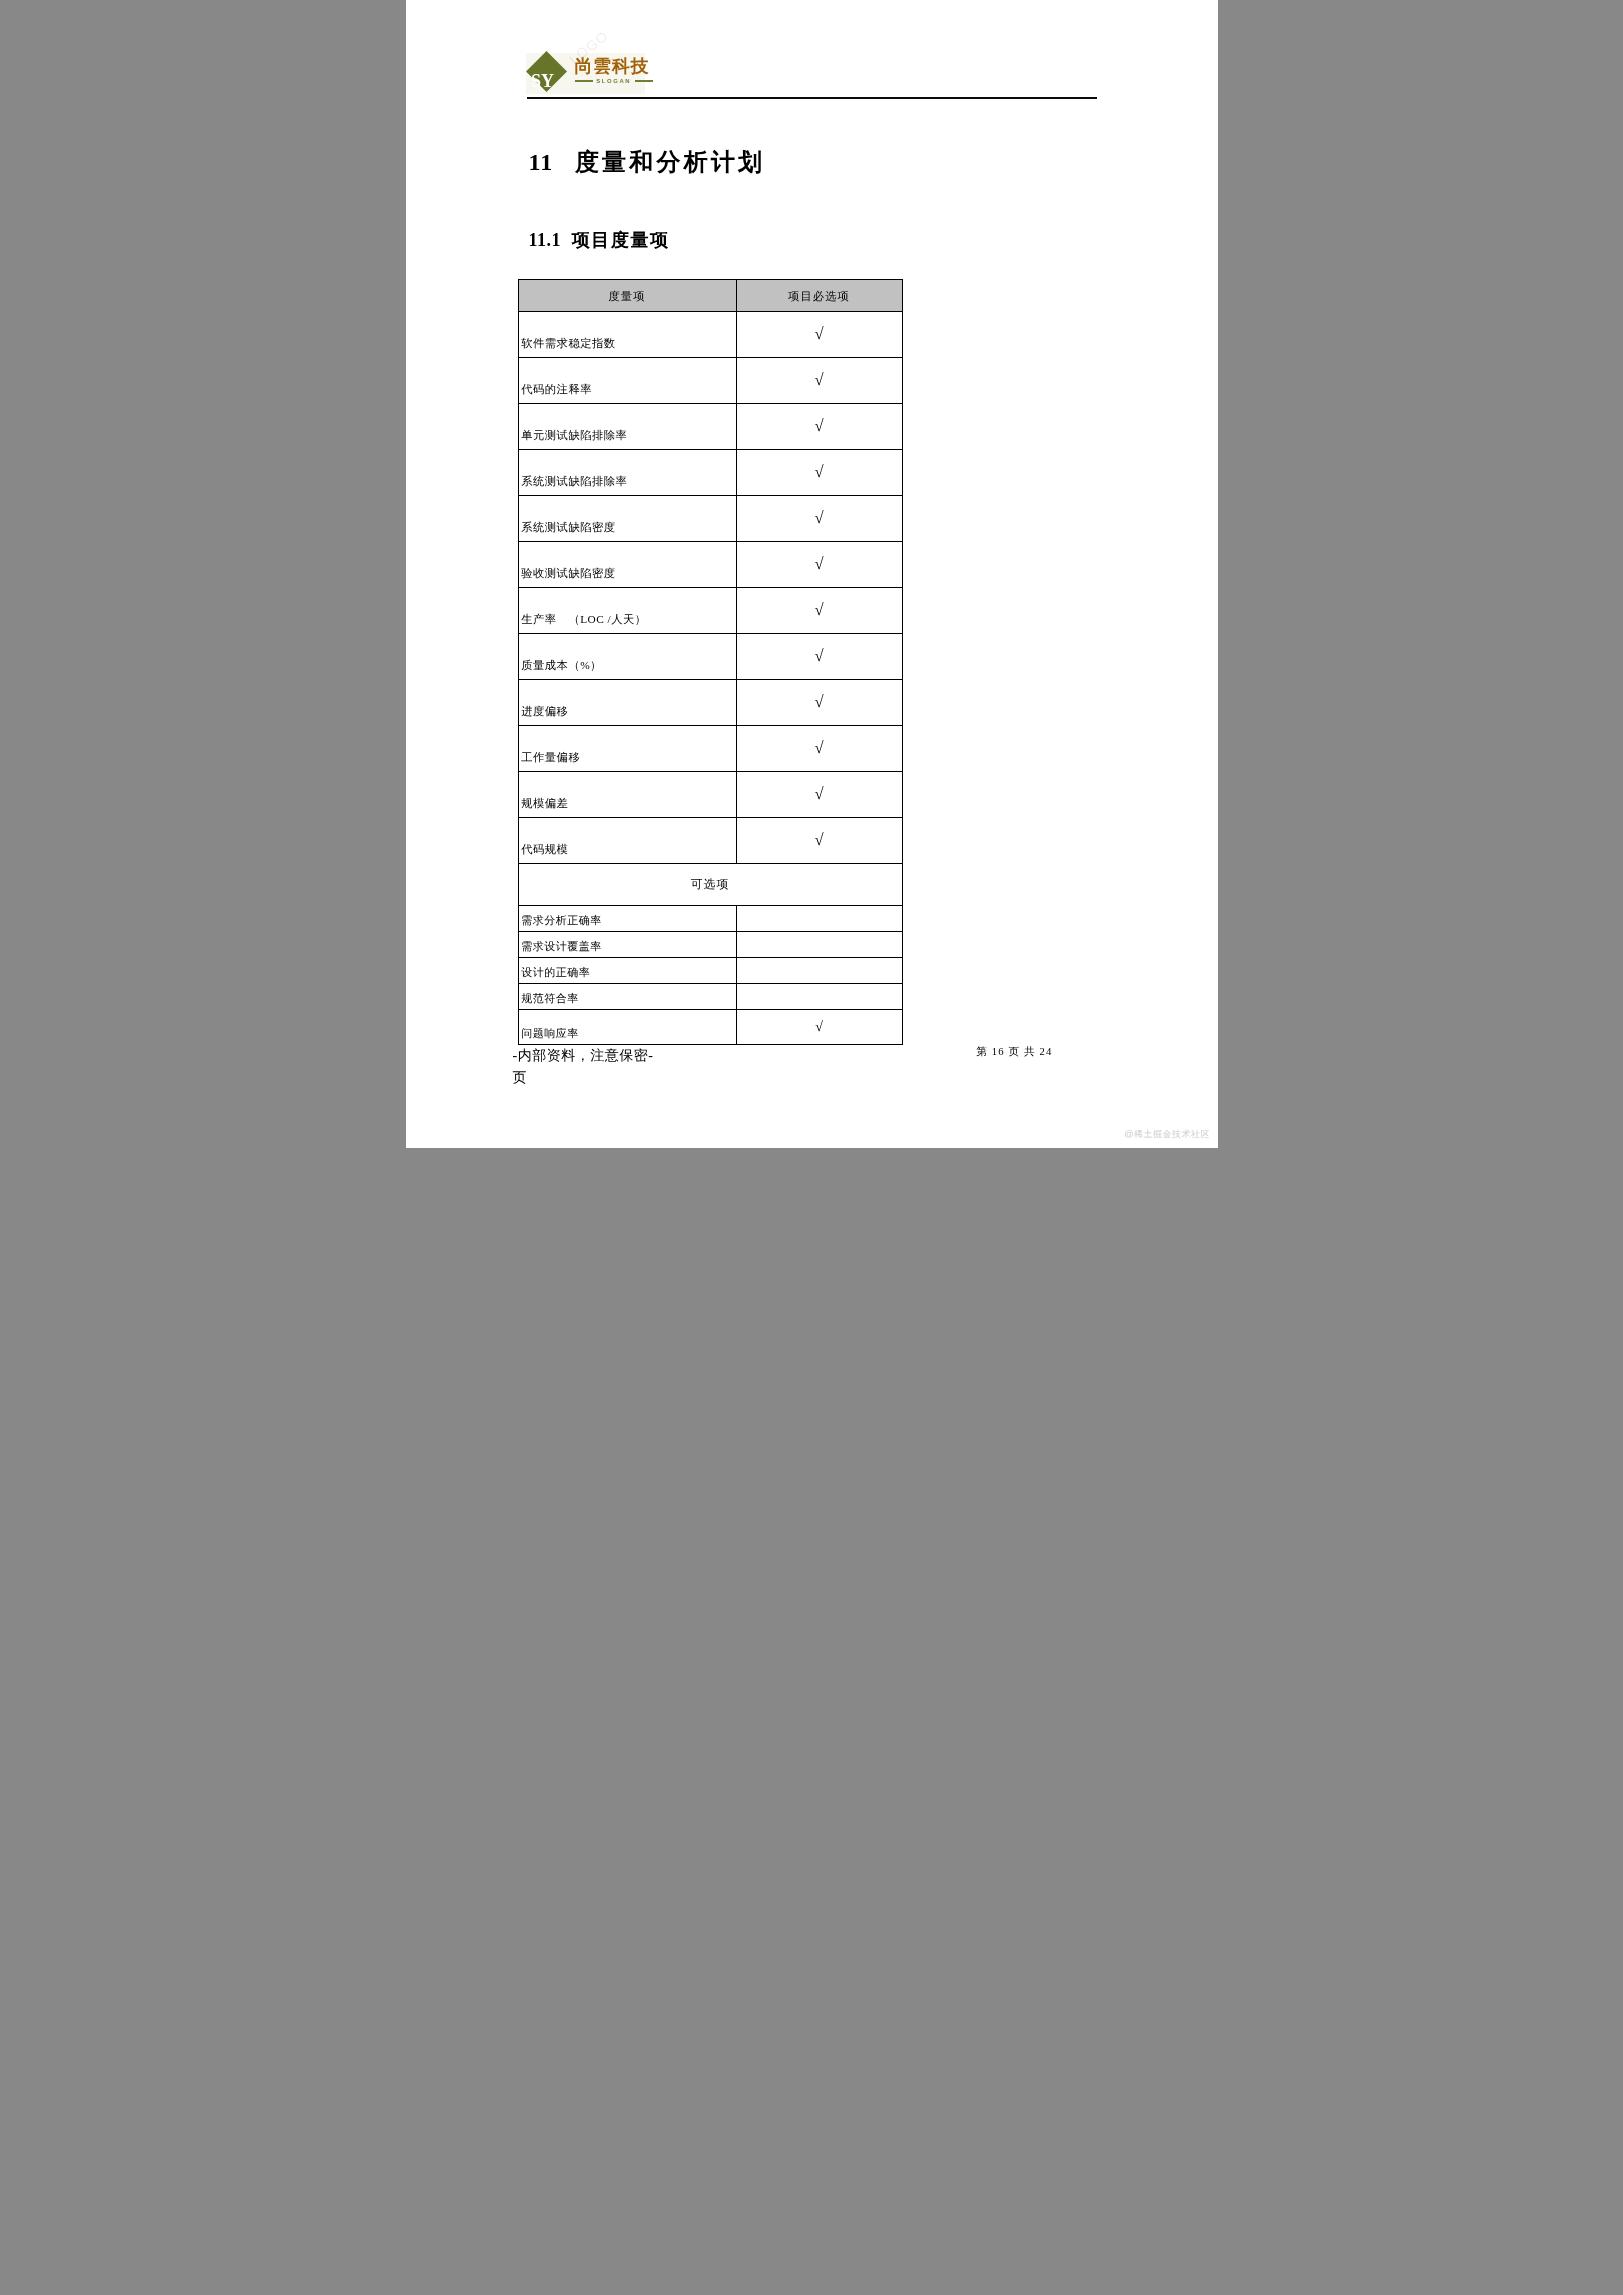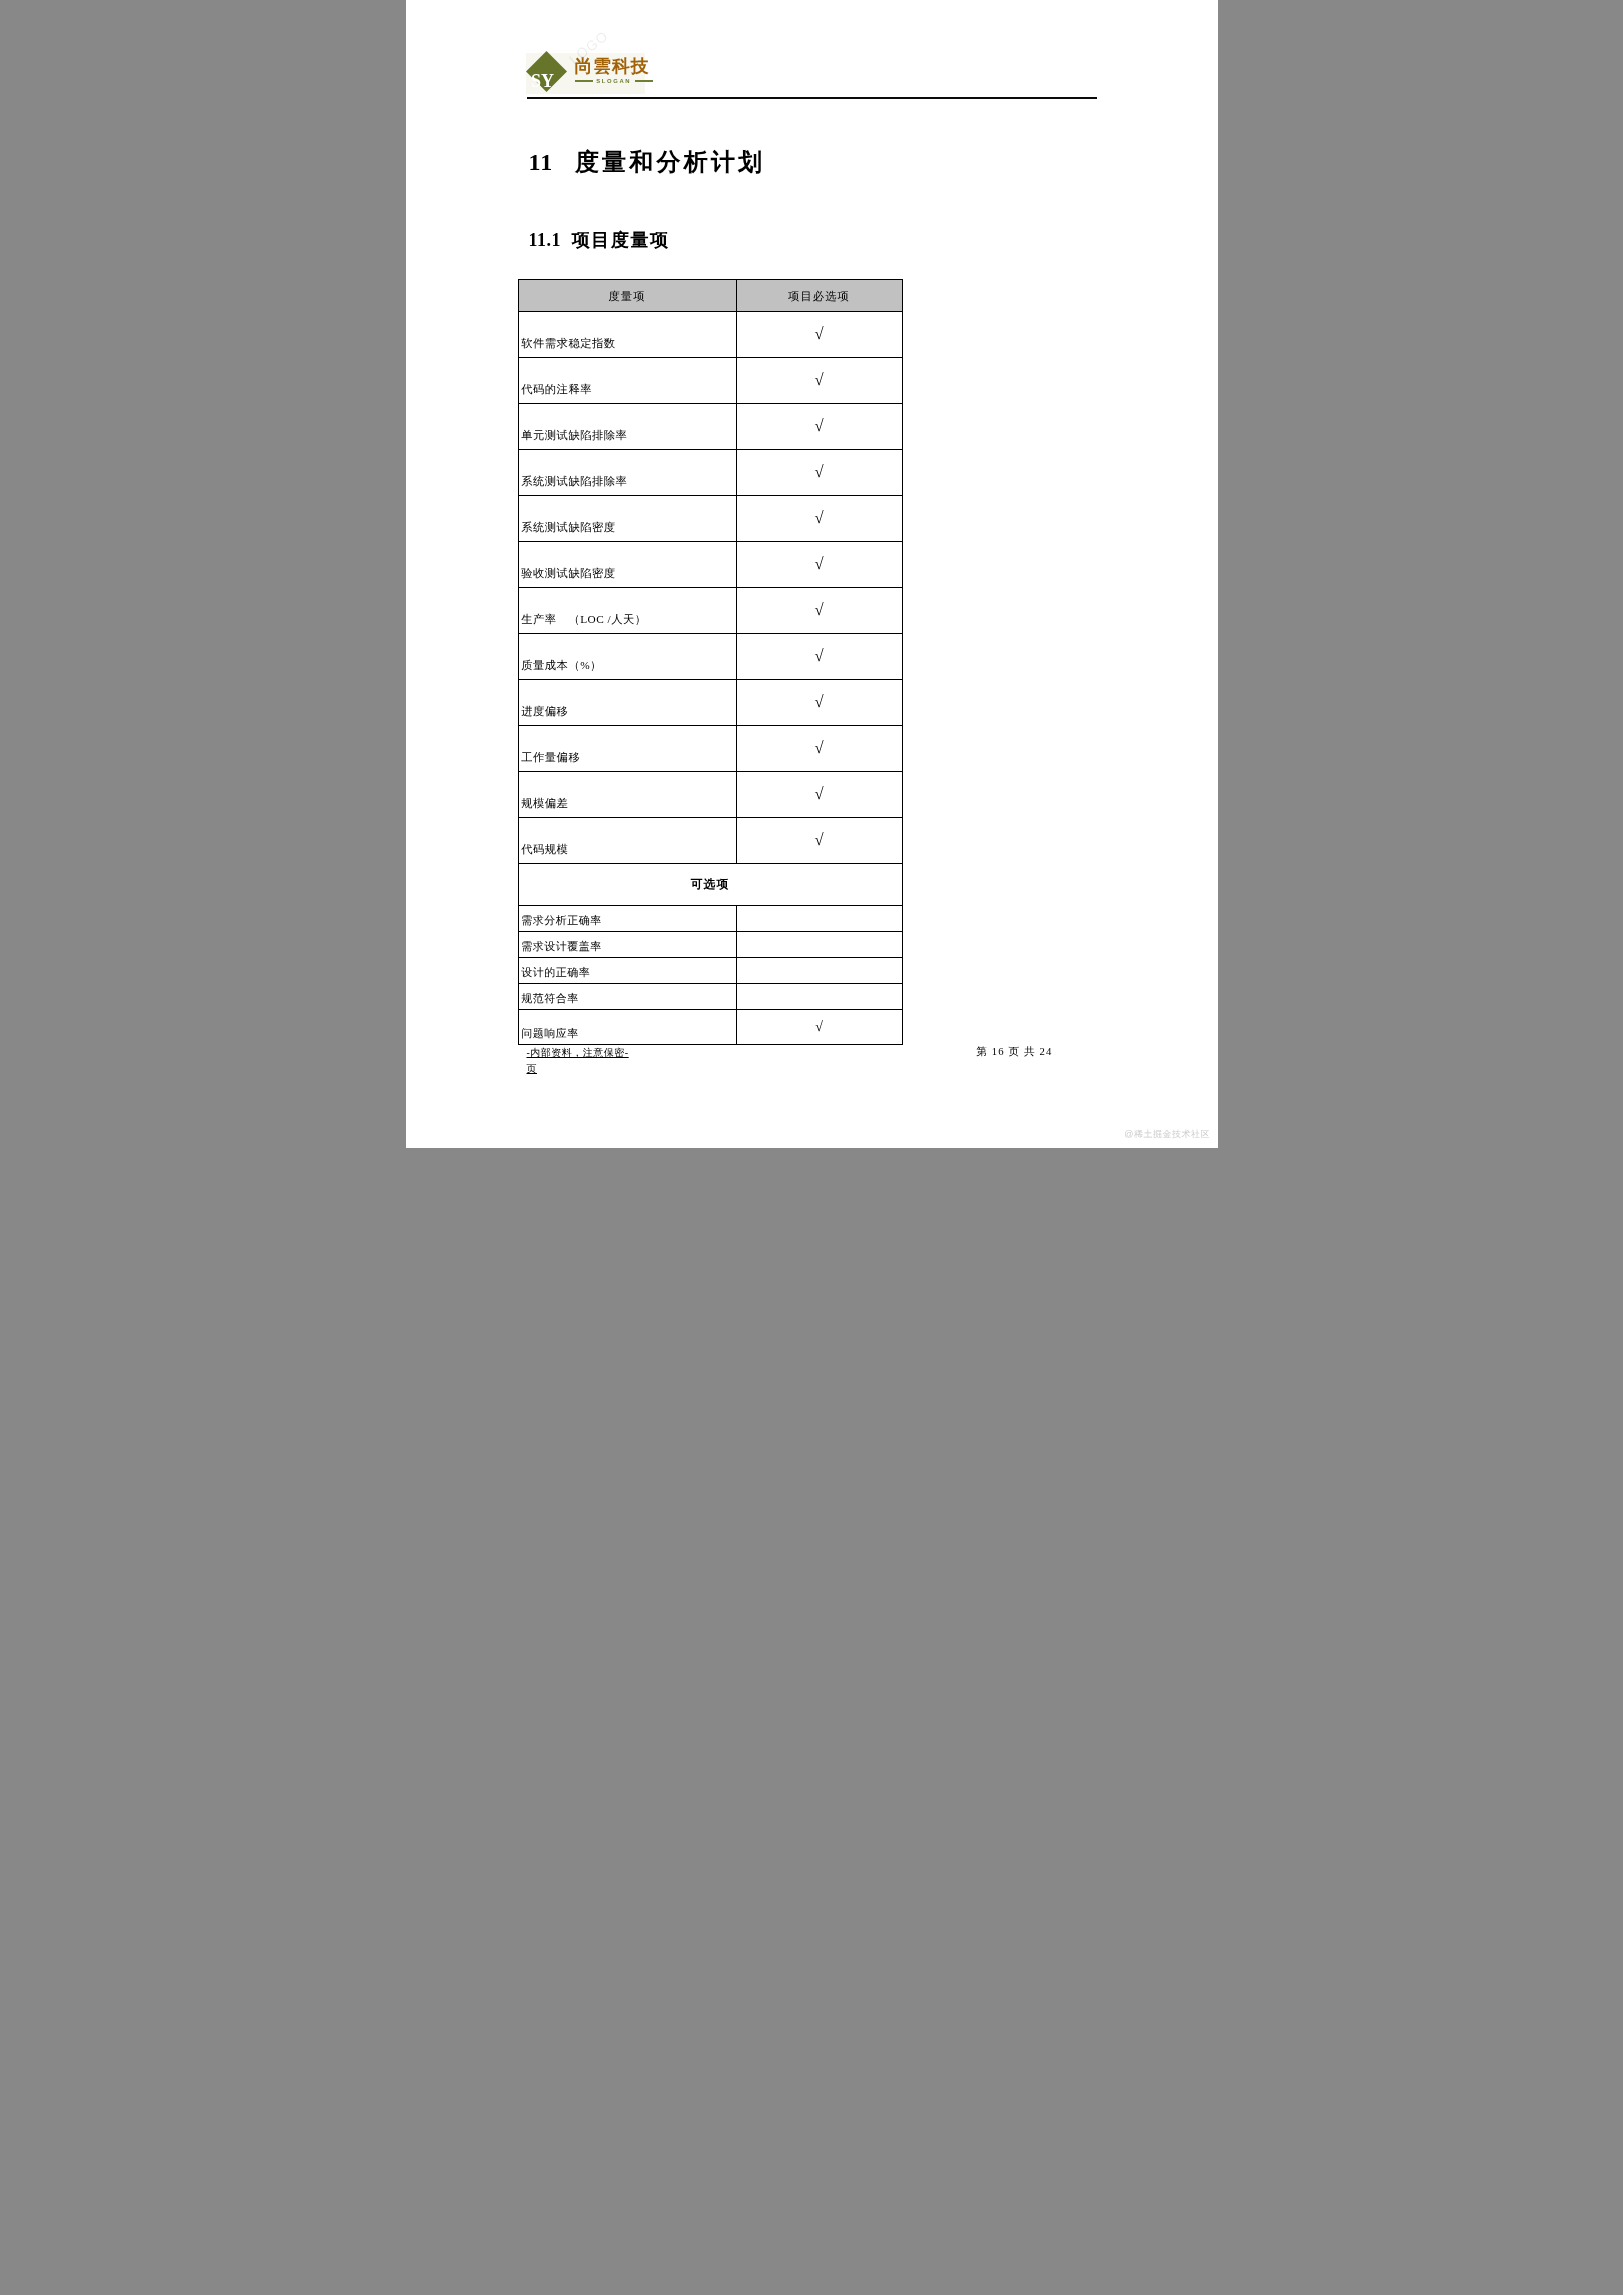--- a/index.html
+++ b/index.html
@@ -40,28 +40,28 @@
   .tr:last-child{border-bottom:none;}
   .td{box-sizing:border-box;}
   .c1{width:218px;border-right:1.6px solid #000;display:flex;align-items:flex-end;padding:0 0 6.4px 2.7px;}
   .c2{flex:1;display:flex;align-items:center;justify-content:center;}
   .tr.header{height:32px;background:#c1c1c1;}
   .tr.header .c1,.tr.header .c2{align-items:center;justify-content:center;font-weight:normal;font-size:11.3px;letter-spacing:1.1px;padding:16px;}
   .tr.data{height:46px;text-align:right;}
   .tr.data .c1{font-size:11.3px;letter-spacing:0.5px;}
   .tr.section{height:42px;}
   .td.full{width:100%;display:flex;align-items:center;justify-content:center;
-    font-weight:bold;font-size:11.8px;letter-spacing:1.1px;}
+    font-weight:normal;font-size:11.8px;letter-spacing:1.1px;}
   .tr.opt{height:26px;}
   .tr.opt .c1{font-size:11px;letter-spacing:0.5px;padding-bottom:3.2px;}
   .tr.opt-last{height:34px;}
   .check{font-size:16.6px;line-height:1;}
   .tr.opt-last .check{font-size:14px;}
   
-  .footer-left{position:absolute;left:121px;top:1045px;font-size:10px;letter-spacing:0.5px;line-height:1.6;text-decoration:underline;}
+  .footer-left{position:absolute;left:107px;top:1045px;font-size:14px;letter-spacing:0.5px;line-height:1.6;}
   .footer-right{position:absolute;right:165px;top:1045px;font-size:10.7px;letter-spacing:1.1px;}
   .page-watermark{position:absolute;right:7.5px;top:1128px;font-size:9px;color:#cccccc;
     font-family:"Liberation Sans",sans-serif;letter-spacing:0.5px;}
 </style>
 </head>
 <body>
 
 <div class="page">
 
   <div class="logo">

